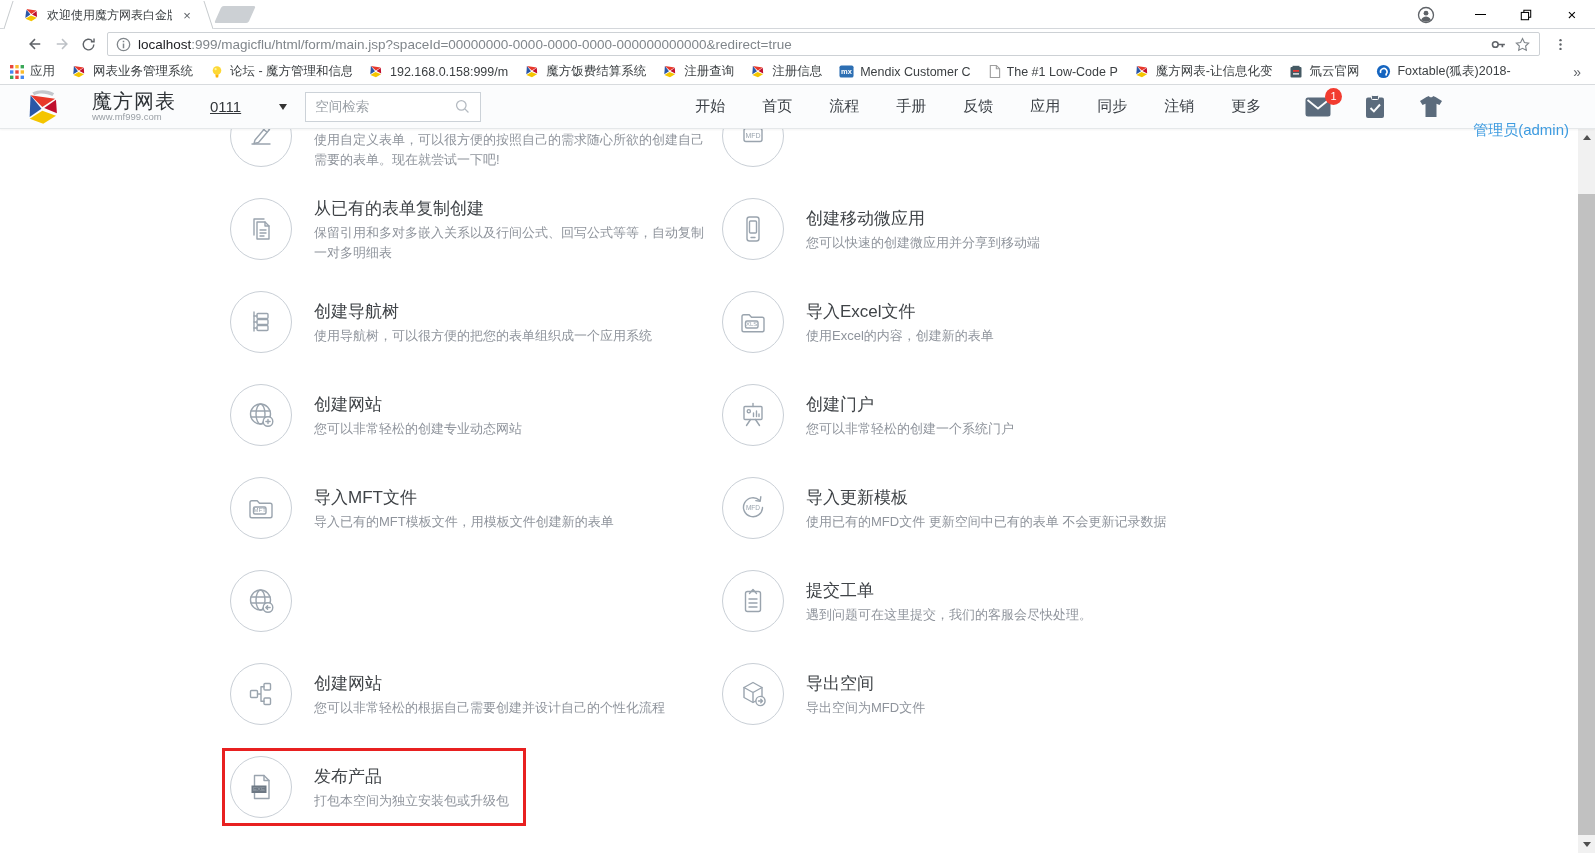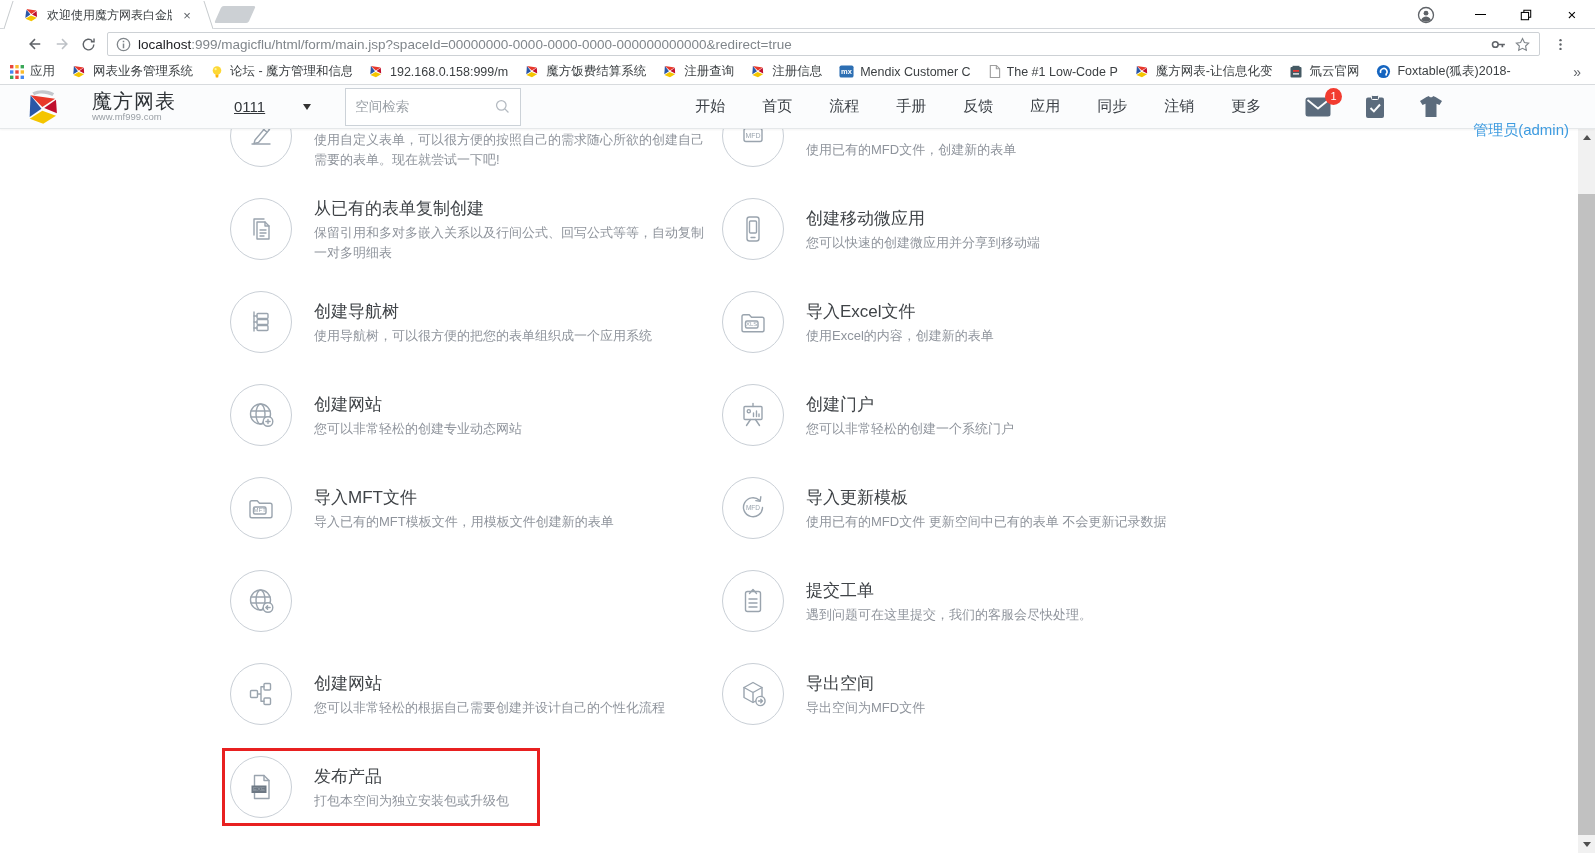--- a/index.html
+++ b/index.html
@@ -40,24 +40,24 @@
   .bm-more { margin-left:auto; color:#5f6368; font-size:14px; padding-right:4px; }
 
   
   .app-header { height:44px; background:#fbfcfd; border-bottom:1px solid #e5e8ea;
     box-shadow:0 1px 2px rgba(0,0,0,.05); display:flex; align-items:center;
     padding:0 26px; position:relative; z-index:5; }
   .logo { display:flex; align-items:center; gap:26px; }
   .logo-txt { display:flex; flex-direction:column; line-height:1.05; }
   .logo-title { font-size:20px; color:#2f3337; letter-spacing:1px; }
   .logo-sub { font-size:9.5px; color:#9aa0a6; }
-  .space-id { margin-left:58px; font-size:15px; color:#33373b;text-decoration:underline; }
+  .space-id { margin-left:34px; font-size:15px; color:#33373b;text-decoration:underline; }
   .caret-down { margin-left:38px; width:0; height:0; border-left:4.5px solid transparent;
     border-right:4.5px solid transparent; border-top:6px solid #333; }
-  .search-box { margin-left:34px; width:176px; height:38px; border:1px solid #ccd2d8;
+  .search-box { margin-left:18px; width:176px; height:30px; border:1px solid #ccd2d8;
     background:#fff; display:flex; align-items:center; padding:0 9px; }
   .search-box input { border:none; outline:none; flex:1; font-size:13.5px; color:#333; min-width:0;
     font-family:"Liberation Sans","DejaVu Sans",sans-serif; }
   .search-box input::placeholder { color:#9aa0a6; }
   .main-nav { margin-left:auto; display:flex; gap:37px; font-size:15px; color:#3a3f45;justify-content:space-between; }
   .main-nav span { cursor:default; }
   .hdr-icons { margin-left:44px; display:flex; align-items:center; gap:34px; }
   .mail-wrap { position:relative; display:flex; }
   .badge { position:absolute; top:-9px; right:-11px; min-width:17px; height:17px; border-radius:9px;
     background:#f23c30; color:#fff; font-size:11px; display:flex; align-items:center;
@@ -68,21 +68,21 @@
   .content { position:relative; height:724px; background:#fff; overflow:hidden; }
   .rows { margin-top:-40px; }
   .row { height:93px; display:flex; padding-left:230px; align-items:center; }
   .cell { width:492px; display:flex; align-items:center; flex:none; }
   .circle { width:62px; height:62px; border:1px solid #c9cfd6; border-radius:50%;
     display:flex; align-items:center; justify-content:center; flex:none; background:#fff; }
   .ftext { margin-left:22px; }
   .ftitle { font-size:17px; color:#3f4347; min-height:28px; line-height:28px; }
   .fdesc { font-size:13px; color:#8f949c; line-height:20px; max-width:392px; }
   .highlight { display:inline-flex; align-items:center; border:3px solid #e82020;
-    padding:5px 28px 5px 5px; margin-left:-8px; }
+    padding:5px 14px 5px 5px; margin-left:-8px; }
   .fico .st { stroke:#9aa4ae; fill:none; stroke-width:1.4; stroke-linecap:round; stroke-linejoin:round; }
   .fico text { fill:#9aa4ae; stroke:none; font-family:"Liberation Sans",sans-serif; }
 
   
   .scrollbar { position:absolute; right:0; top:0; width:17px; height:100%; background:#f1f1f1; }
   .sb-btn { position:absolute; left:0; width:17px; height:17px; display:flex;
     align-items:center; justify-content:center; background:#f1f1f1; }
   .sb-up { top:0; } .sb-down { bottom:0; }
   .tri-up { width:0; height:0; border-left:4px solid transparent; border-right:4px solid transparent;
     border-bottom:5px solid #505050; }
@@ -395,24 +395,20 @@
       </div>
       <div class="cell">
         <div class="circle">
           <svg class="fico" width="36" height="36" viewBox="0 0 36 36">
               <g class="st">
                 <rect x="9" y="10.5" width="18" height="13" rx="2"></rect>
               </g>
               <text x="18" y="19.6" text-anchor="middle" font-size="7">MFD</text>
             </svg>
         </div>
-        <div class="ftext">
-          <div class="ftitle"></div>
-          <div class="fdesc">使用已有的MFD文件，创建新的表单</div>
-        </div>
       </div>
     </div>
 
     <div class="row">
       <div class="cell">
         <div class="circle">
           <svg class="fico" width="36" height="36" viewBox="0 0 36 36">
               <g class="st">
                 <path d="M11 24 V8 h10"></path>
                 <path d="M14 11 h8 l4 4 v13 H14 z"></path>

